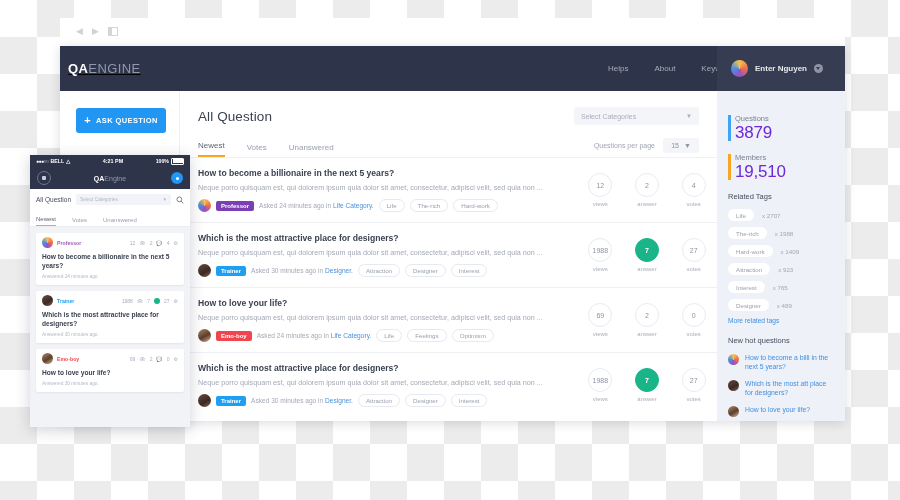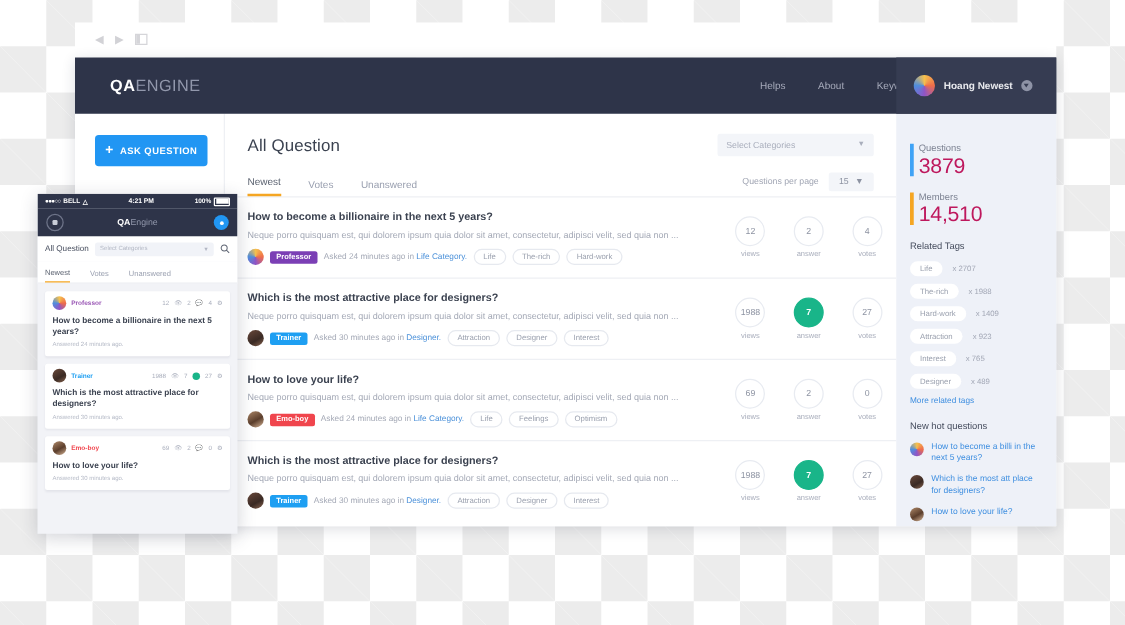--- a/index.html
+++ b/index.html
@@ -21,21 +21,21 @@
   .chrome-arrow{font-size:9px;color:#d2d2d6;line-height:9px;}
   .chrome-sq{width:8px;height:7px;border:1px solid #d5d5d9;}
   .chrome-sq i{display:block;width:3px;height:7px;background:#d5d5d9;}
 
   
   .app{position:absolute;left:60px;top:46px;width:785px;height:375px;background:#fff;
        box-shadow:0 2px 10px rgba(40,45,70,.16);}
 
   
   .navbar{height:45px;background:#2e3449;display:flex;align-items:center;position:relative;}
-  .logo{margin-left:28px;font-size:13px;letter-spacing:.4px;font-weight:bold;}
+  .logo{margin-left:8px;font-size:13px;letter-spacing:.4px;font-weight:bold;text-decoration:underline;}
   .logo .qa{color:#ffffff;}
   .logo .engine{color:#9298ac;font-weight:normal;}
   .searchbox{position:absolute;left:312px;top:11px;width:210px;height:22px;background:#fff;
              border-radius:11px;display:flex;align-items:center;}
   .searchbox input{border:0;outline:0;background:transparent;font-size:8px;color:#b3b6c2;
              font-family:"Liberation Sans",sans-serif;margin-left:12px;width:160px;}
   .search-ico{position:absolute;right:11px;top:6px;width:9px;height:9px;}
   .search-ico svg{display:block;}
   .navlinks{position:absolute;left:548px;top:0;height:45px;display:flex;align-items:center;gap:26px;text-align:right;}
   .navlinks a{color:#a7abbb;font-size:8px;text-decoration:none;}
@@ -93,21 +93,21 @@
   .circle.green{background:#19b589;border-color:#19b589;color:#fff;font-weight:bold;}
   .statlbl{font-size:6px;color:#a9aebc;margin-top:4px;}
 
   
   .rightcol{width:128px;background:#eef1f8;padding:12px 11px 0 11px;box-sizing:border-box;}
   .kpi{margin-bottom:11px;padding-left:7px;position:relative;}
   .kpi:before{content:"";position:absolute;left:0;top:1px;width:2.5px;height:26px;}
   .kpi.q:before{background:#3fa3f6;}
   .kpi.m:before{background:#f5a623;}
   .kpi .lbl{font-size:7.5px;color:#7c8292;margin-top:11px;}
-  .kpi .val{font-size:17px;color:#be185d;line-height:19px;letter-spacing:-.2px;}
+  .kpi .val{font-size:17px;color:#6d28d9;line-height:19px;letter-spacing:-.2px;}
   .sectitle{font-size:7.5px;color:#454c5d;font-weight:normal;margin:4px 0 8px 0;}
   .tagline{display:flex;align-items:center;gap:8px;margin-bottom:6px;}
   .tagpill{font-size:6.2px;color:#9aa0ae;background:#fff;border-radius:8px;padding:2.5px 8px;}
   .tagcount{font-size:6.2px;color:#a2a7b5;}
   .morelink{font-size:6.6px;color:#3f8fe0;margin:2px 0 12px 0;display:block;text-decoration:none;}
   .hotitem{display:flex;gap:6px;margin-bottom:8px;align-items:flex-start;}
   .hotitem .avatar{width:11px;height:11px;margin-top:1px;}
   .hottext{font-size:6.8px;color:#3f8fe0;line-height:9px;}
 
   
@@ -177,21 +177,21 @@
       <div class="navlinks">
         <a href="#">Helps</a>
         <a href="#">About</a>
         <a href="#">Keywords</a>
         <a href="#">Terms</a>
         <a href="#">Contact</a>
       </div>
 
       <div class="userbox">
         <span class="avatar pro"></span>
-        <span class="username">Hoang Newest</span>
+        <span class="username">Enter Nguyen</span>
         <span class="caret-circle"></span>
       </div>
     </div>
 
     <div class="body">
 
       <div class="leftcol">
         <button class="askbtn">
           <span class="plus">+</span>
           <span>ASK QUESTION</span>
@@ -337,21 +337,21 @@
           </div>
       </div>
 
       <div class="rightcol">
         <div class="kpi q">
           <div class="lbl">Questions</div>
           <div class="val">3879</div>
         </div>
         <div class="kpi m">
           <div class="lbl">Members</div>
-          <div class="val">14,510</div>
+          <div class="val">19,510</div>
         </div>
 
         <div class="sectitle">Related Tags</div>
         <div id="tagbox">
             <div class="tagline">
               <span class="tagpill">Life</span>
                  <span class="tagcount">x 2707</span>
             </div>
             <div class="tagline">
               <span class="tagpill">The-rich</span>

